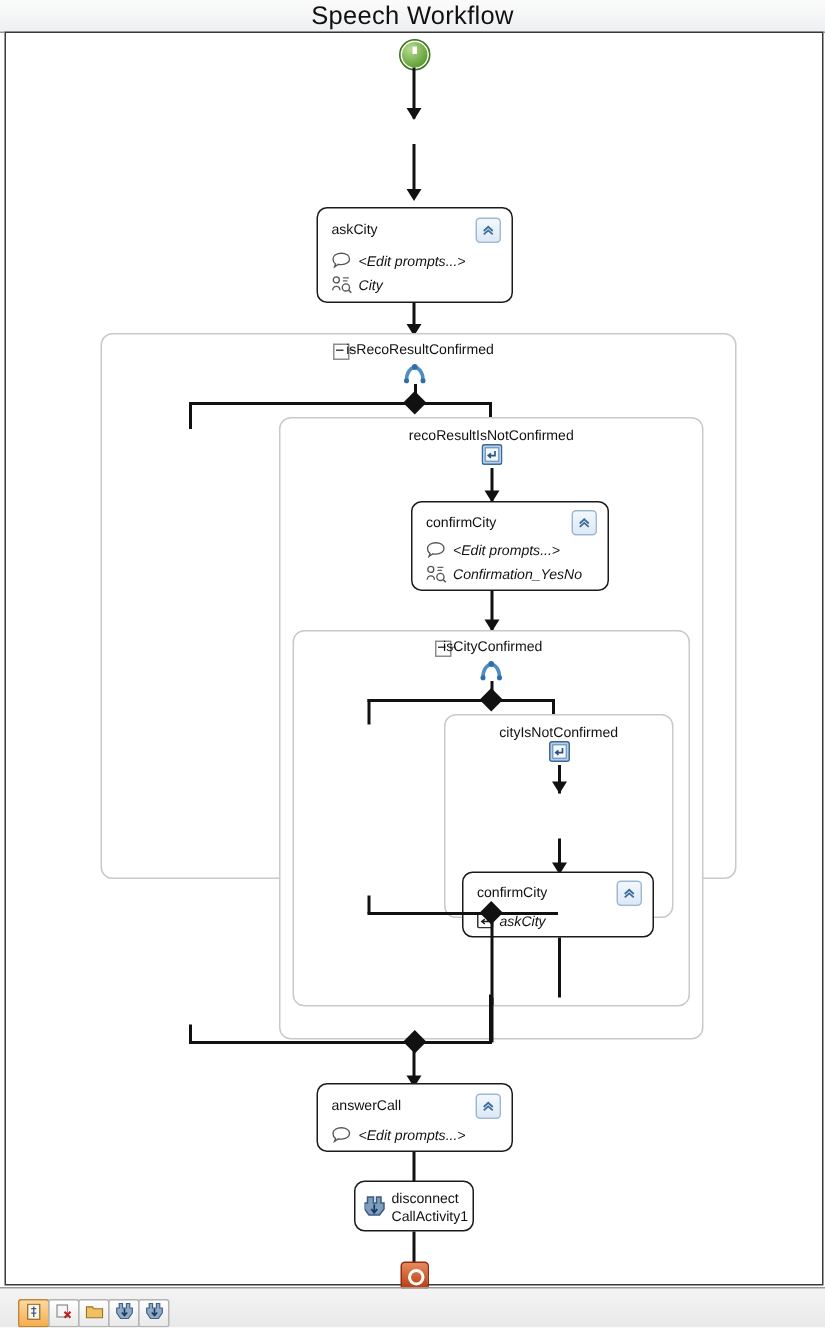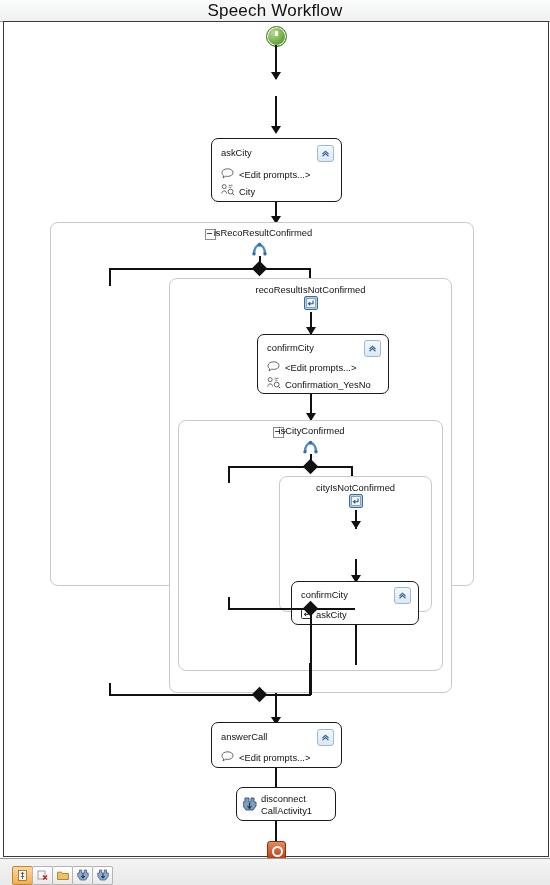--- a/index.html
+++ b/index.html
@@ -57,21 +57,21 @@
     border-radius:3px;background:linear-gradient(#f2f8fd,#dbe9f6);
     display:flex;align-items:center;justify-content:center;}
   .chev svg{display:block;}
   
   .tog{position:absolute;width:9px;height:9px;border:1px solid #8d8d8d;
     background:#fdfdfd;}
   .tog:after{content:"";position:absolute;left:1px;top:3px;width:5px;height:1px;background:#444;}
   .togline{position:absolute;width:4px;height:1px;background:#8d8d8d;}
 
   .icon{position:absolute;}
-  .row{position:absolute;display:flex;align-items:center;gap:4px;font-size:9.4px;color:#111;}
+  .row{position:absolute;display:flex;align-items:flex-start;gap:4px;font-size:9.4px;color:#111;font-style:italic;}
   .code{background:linear-gradient(#fdfdfd,#dedede);}
 </style>
 </head>
 <body>
 
 <div id="app">
 
   <div class="title-bar">
     <span class="t">Speech Workflow</span>
   </div>
@@ -111,21 +111,21 @@
             <path d="M7.6 1.3h4M7.6 3.2h3" stroke="#666" stroke-width=".8"></path>
           </svg>
         </span>
         <span>City</span>
       </div>
     </div>
 
     <div class="ln vl" style="left:271px;top:180px;height:20px;"></div>
     <div class="arrow" style="left:267px;top:194px;"></div>
 
-    <div class="node grp" style="left:46px;top:200px;width:424px;height:364px;">
+    <div class="node grp" style="left:63px;top:200px;width:424px;height:364px;">
       <div class="tog" style="left:154px;top:6px;"></div>
       <div class="togline" style="left:164px;top:10px;"></div>
       <div class="ctitle" style="top:4px;left:10px;width:404px;">isRecoResultConfirmed</div>
 
       <div class="icon" style="left:201px;top:19px;">
         <svg width="15" height="14" viewBox="0 0 15 14">
           <path d="M2 11.5C2 6.5 4.6 3 7.5 3S13 6.5 13 11.5" fill="none" stroke="#4f8ec4" stroke-width="2.4"></path>
           <circle cx="2" cy="11.8" r="1.7" fill="#2f6fa8"></circle>
             <circle cx="13" cy="11.8" r="1.7" fill="#2f6fa8"></circle>
           <circle cx="7.5" cy="2.6" r="1.9" fill="#2f6fa8"></circle>
@@ -272,21 +272,21 @@
               <path d="M1 4.6C1 2.3 3.6.8 6.6.8s5.4 1.5 5.4 3.8-2.4 3.8-5.4 3.8c-.7 0-1.4-.1-2-.2L2 10l.7-2C1.7 7.3 1 6 1 4.6z" fill="#fff" stroke="#555" stroke-width=".9"></path>
             </svg>
         </span>
         <span>&lt;Edit prompts...&gt;</span>
       </div>
     </div>
 
     <div class="ln vl" style="left:271px;top:746px;height:28px;"></div>
     <div class="arrow" style="left:267px;top:766px;"></div>
 
-    <div class="node act" style="left:232px;top:765px;width:100px;height:34px;">
+    <div class="node act" style="left:232px;top:765px;width:80px;height:34px;">
       <div class="icon" style="left:6px;top:9px;">
         <svg width="14" height="15" viewBox="0 0 14 15">
           <path d="M3 1h3v4h2V1h3v4h2v4l-3 4H3L0 9V5h2V1z" fill="#7f9dbd" stroke="#3c5a80" stroke-width="1"></path>
           <path d="M6.5 6v5M4.5 9l2 2.5L8.5 9" stroke="#1d3b60" stroke-width="1.2" fill="none"></path>
         </svg>
       </div>
       <div class="lbl" style="left:24px;top:5px;">disconnect</div>
       <div class="lbl" style="left:24px;top:17px;">CallActivity1</div>
     </div>
 

